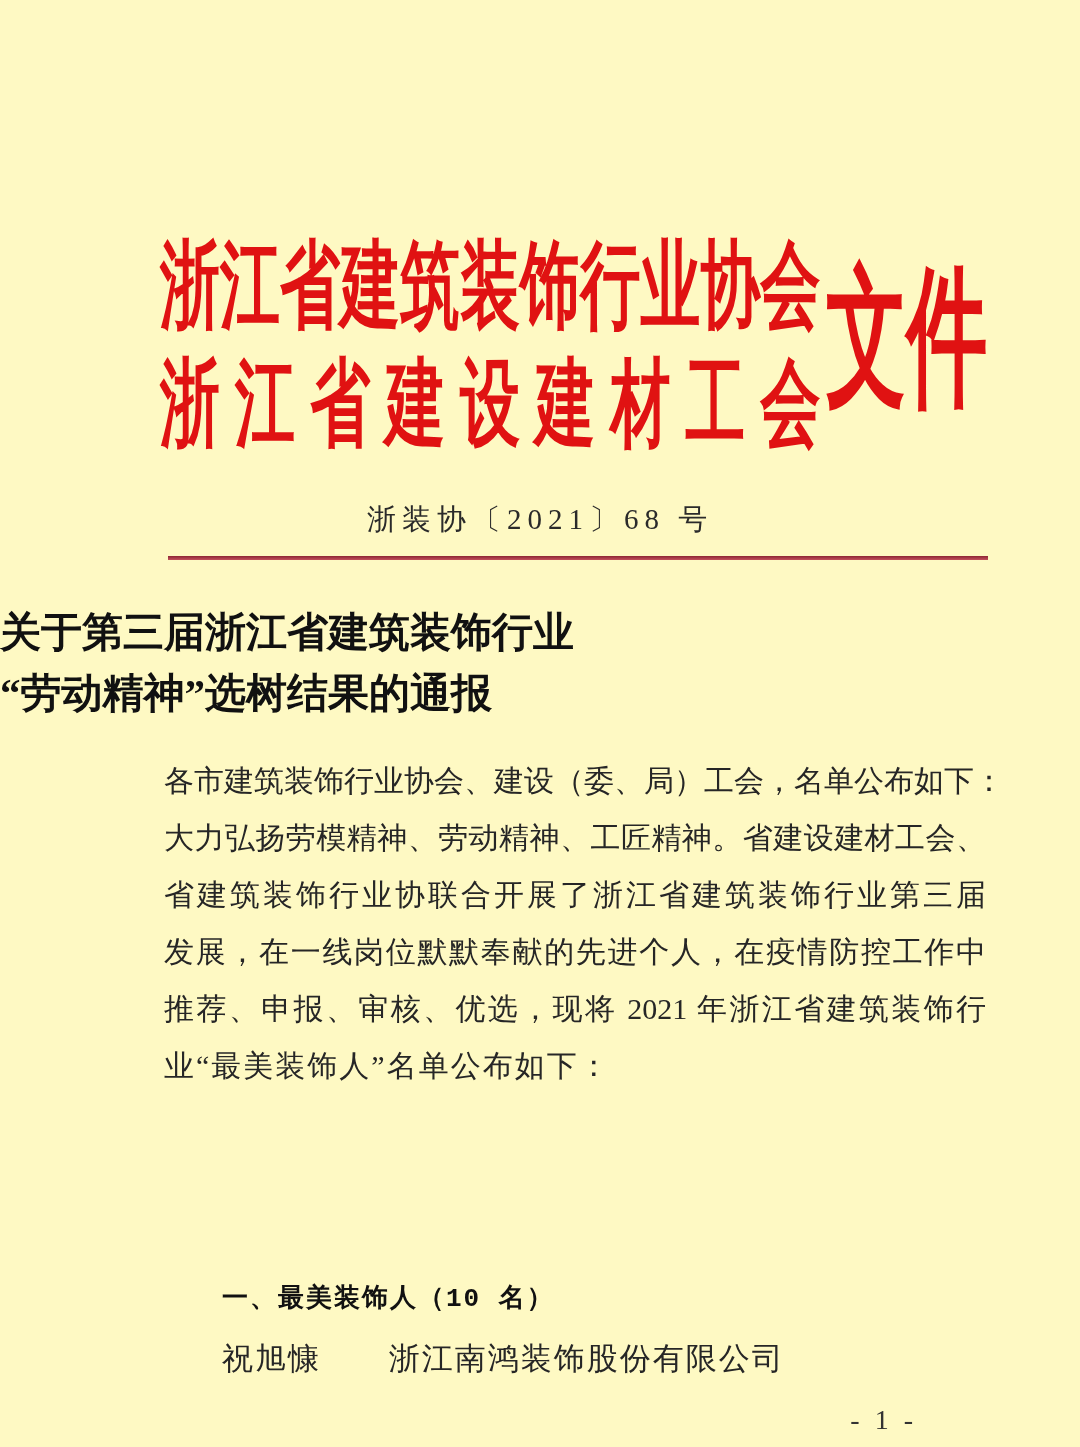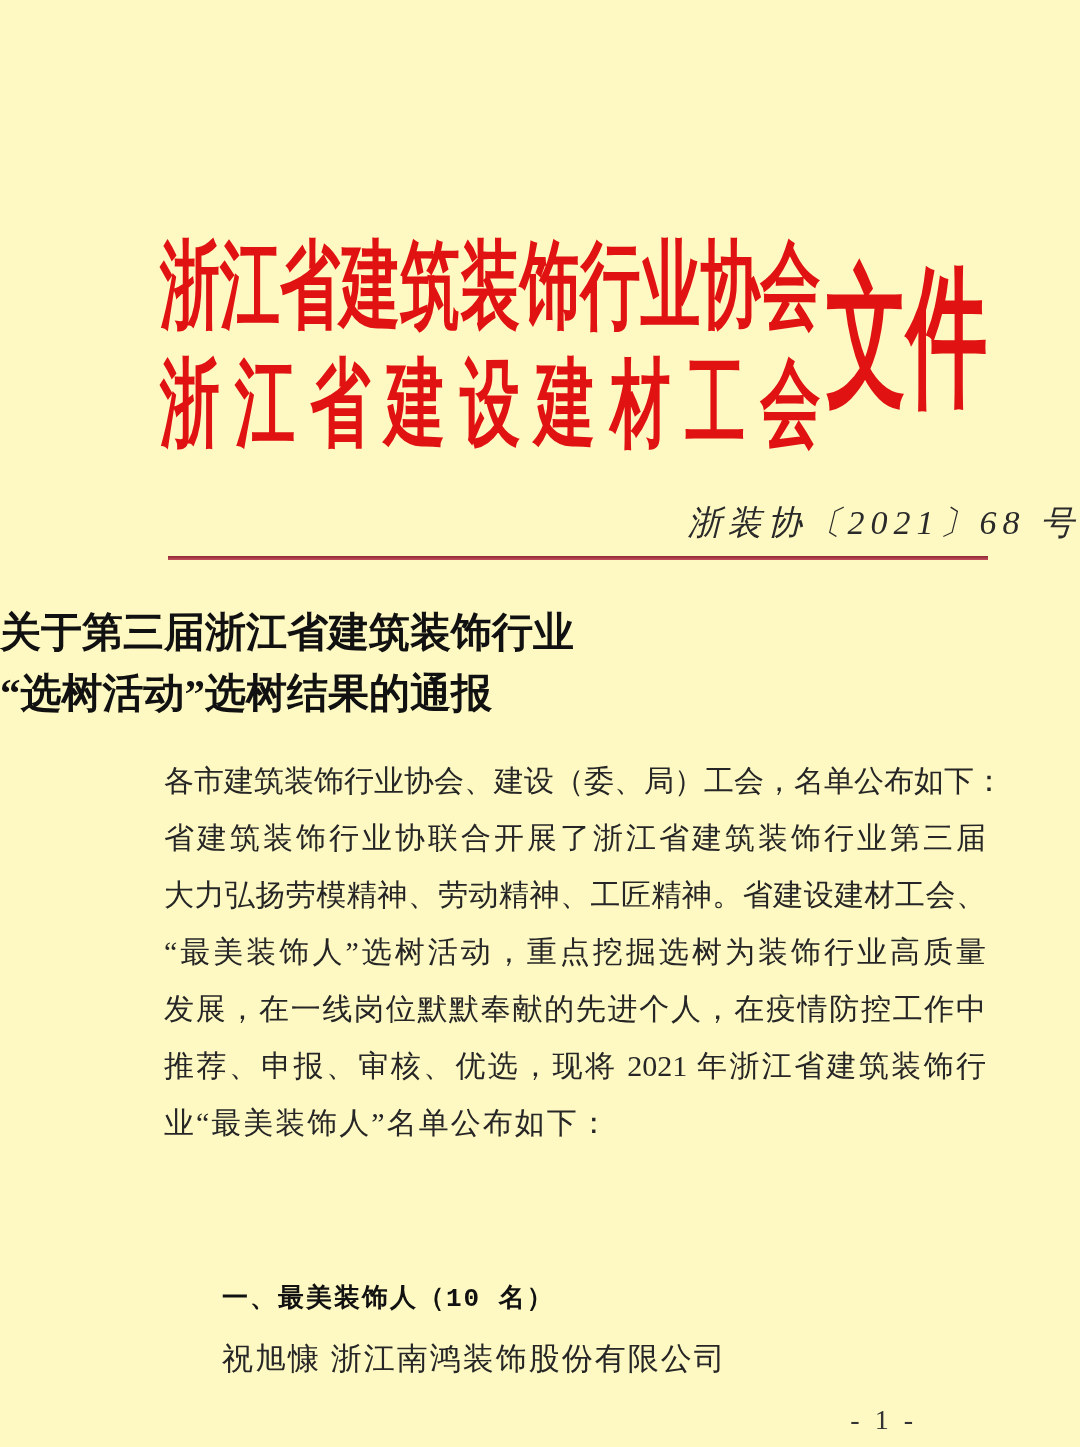--- a/index.html
+++ b/index.html
@@ -43,25 +43,24 @@
     transform: scaleX(0.53);
     transform-origin: left top;
   }
 
   
   .doc-number {
     position: absolute;
     left: 0;
     top: 500px;
     width: 1080px;
-    text-align: right;
-    font-size: 34px;
+    text-align: center;
+    font-size: 29px;
     letter-spacing: 6px;
     color: #2a2a2a;
-    font-style: italic;
   }
 
   
   .red-rule {
     position: absolute;
     left: 168px;
     top: 556px;
     width: 820px;
     height: 4px;
     background: linear-gradient(#8c2634, #c4505c);
@@ -115,21 +114,21 @@
     text-align: center;
   }
   .entry {
     position: absolute;
     left: 222px;
     top: 1338px;
     font-size: 31px;
     color: #262626;
     letter-spacing: 2px;
   }
-  .entry-name { }
+  .entry-name { margin-right: 58px; }
 
   
   .page-number {
     position: absolute;
     right: 163px;
     top: 1404px;
     font-size: 28px;
     letter-spacing: 4px;
     color: #333333;
   }
@@ -144,28 +143,27 @@
   <div class="org-line org-line2">浙江省建设建材工会</div>
 
   <div class="doc-type">文件</div>
 
   <div class="doc-number">浙装协〔2021〕68 号</div>
 
   <div class="red-rule"></div>
 
   <h1 class="title">
     <span class="title-line">关于第三届浙江省建筑装饰行业</span>
-    <span class="title-line">“选树活动”选树结果的通报</span>
+    <span class="title-line">“劳动精神”选树结果的通报</span>
   </h1>
 
   <div class="body-text">
     <div class="body-line">各市建筑装饰行业协会、建设（委、局）工会，名单公布如下：</div>
+    <div class="body-line">大力弘扬劳模精神、劳动精神、工匠精神。省建设建材工会、</div>
     <div class="body-line">省建筑装饰行业协联合开展了浙江省建筑装饰行业第三届</div>
-    <div class="body-line">大力弘扬劳模精神、劳动精神、工匠精神。省建设建材工会、</div>
-    <div class="body-line">“最美装饰人”选树活动，重点挖掘选树为装饰行业高质量</div>
     <div class="body-line">发展，在一线岗位默默奉献的先进个人，在疫情防控工作中</div>
     <div class="body-line">推荐、申报、审核、优选，现将 2021 年浙江省建筑装饰行</div>
     <div class="body-line para-end">业“最美装饰人”名单公布如下：</div>
   </div>
 
   <div class="section-heading">一、最美装饰人（10 名）</div>
 
   <div class="entry">
     <span class="entry-name">祝旭慷</span>
     <span class="entry-company">浙江南鸿装饰股份有限公司</span>

